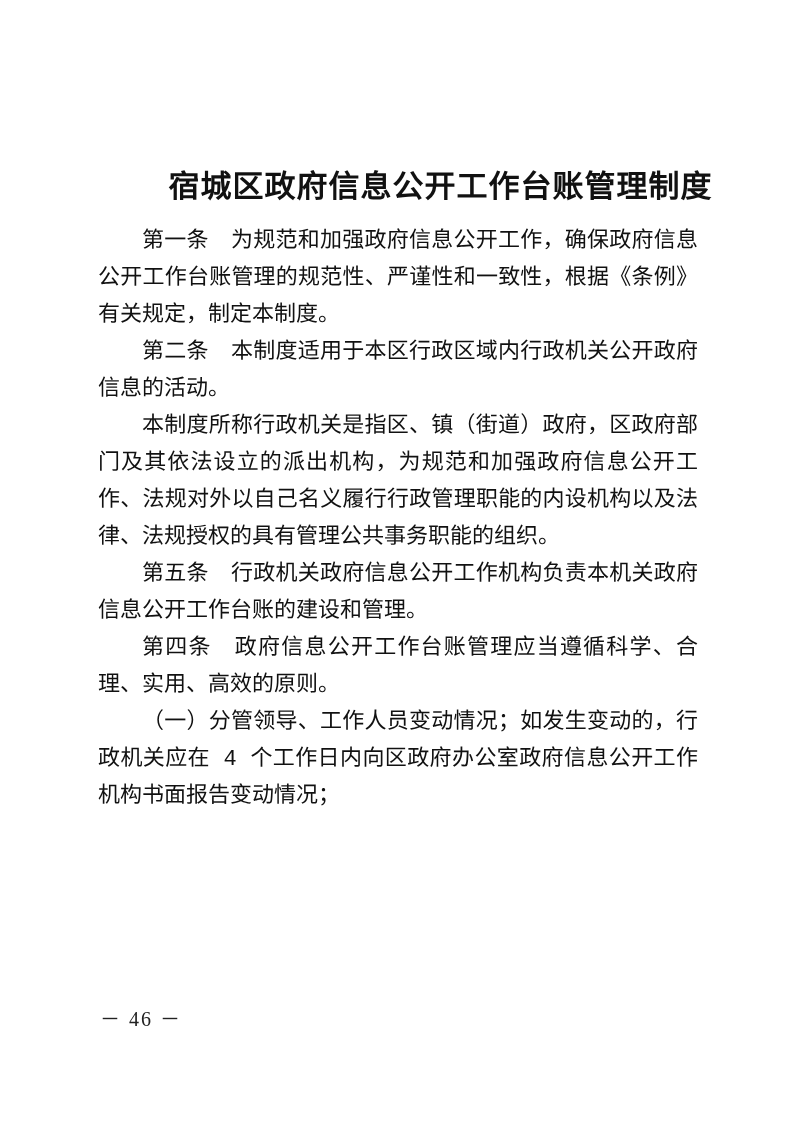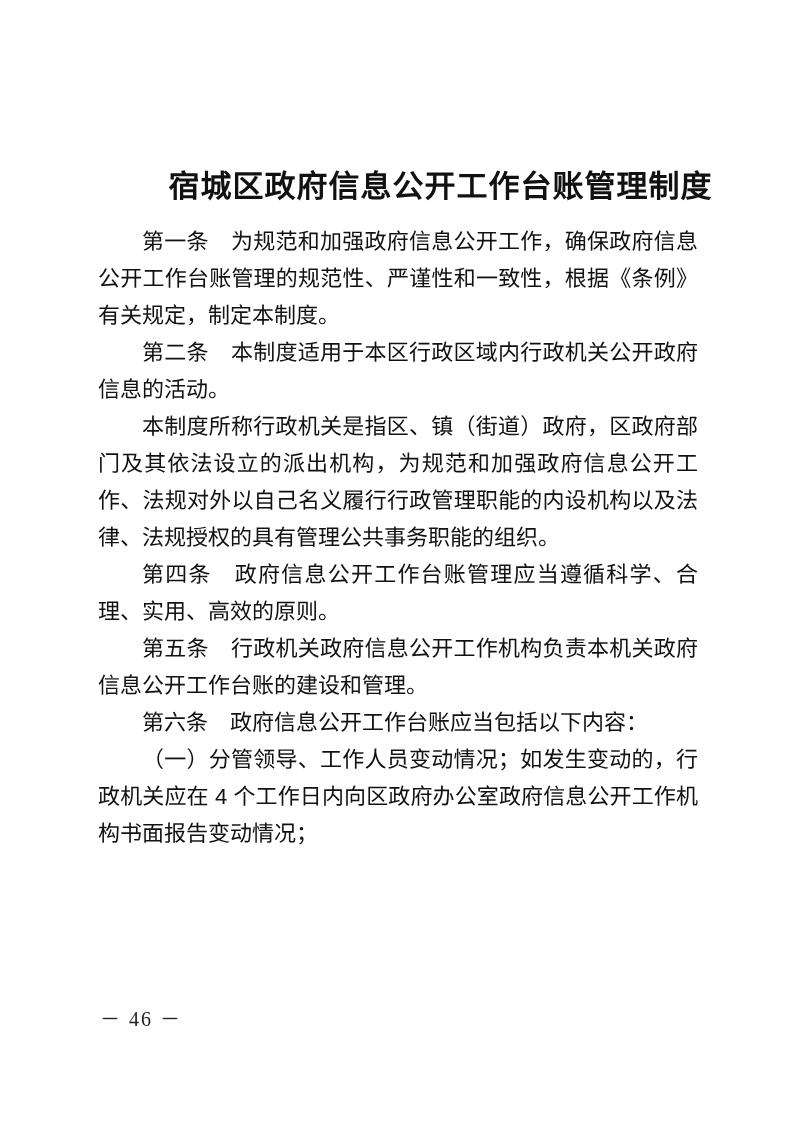--- a/index.html
+++ b/index.html
@@ -37,20 +37,21 @@
     font-size: 22px;
     line-height: 37px;
     text-align: justify;
     text-justify: inter-character;
     color: #111111;
   }
   .doc-body p {
     margin: 0;
     padding: 0;
     text-indent: 2em;
+    font-family: Liberation Mono, monospace;
   }
   .page-footer {
     position: absolute;
     left: 100px;
     top: 1003px;
     font-family: Liberation Serif, serif;
     font-size: 20px;
     color: #222222;
     letter-spacing: 2px;
   }
@@ -59,21 +60,20 @@
 <body>
 
 <div class="page">
 
   <h1 class="doc-title">宿城区政府信息公开工作台账管理制度</h1>
 
   <div class="doc-body">
     <p>第一条　为规范和加强政府信息公开工作，确保政府信息公开工作台账管理的规范性、严谨性和一致性，根据《条例》有关规定，制定本制度。</p>
     <p>第二条　本制度适用于本区行政区域内行政机关公开政府信息的活动。</p>
     <p>本制度所称行政机关是指区、镇（街道）政府，区政府部门及其依法设立的派出机构，为规范和加强政府信息公开工作、法规对外以自己名义履行行政管理职能的内设机构以及法律、法规授权的具有管理公共事务职能的组织。</p>
+    <p>第五条　行政机关政府信息公开工作机构负责本机关政府信息公开工作台账的建设和管理。</p>
     <p>第四条　政府信息公开工作台账管理应当遵循科学、合理、实用、高效的原则。</p>
-    <p>第五条　行政机关政府信息公开工作机构负责本机关政府信息公开工作台账的建设和管理。</p>
-    <p>第六条　政府信息公开工作台账应当包括以下内容：</p>
     <p>（一）分管领导、工作人员变动情况；如发生变动的，行政机关应在 4 个工作日内向区政府办公室政府信息公开工作机构书面报告变动情况；</p>
   </div>
 
   <div class="page-footer">－ 46 －</div>
 
 </div>
 
 </body></html>

